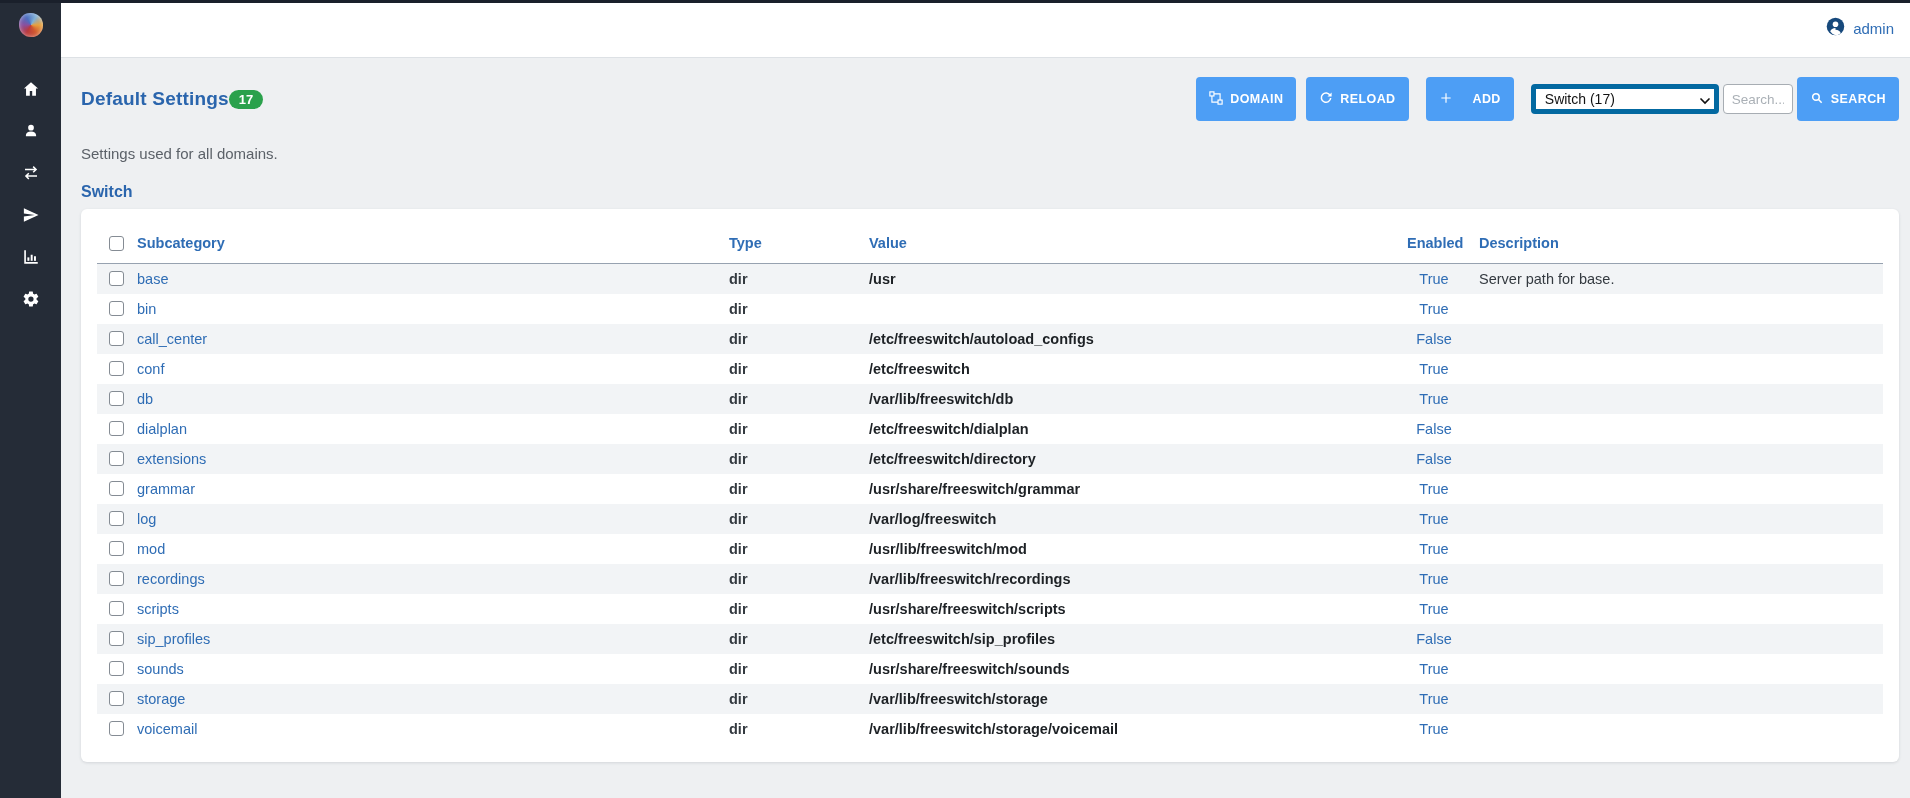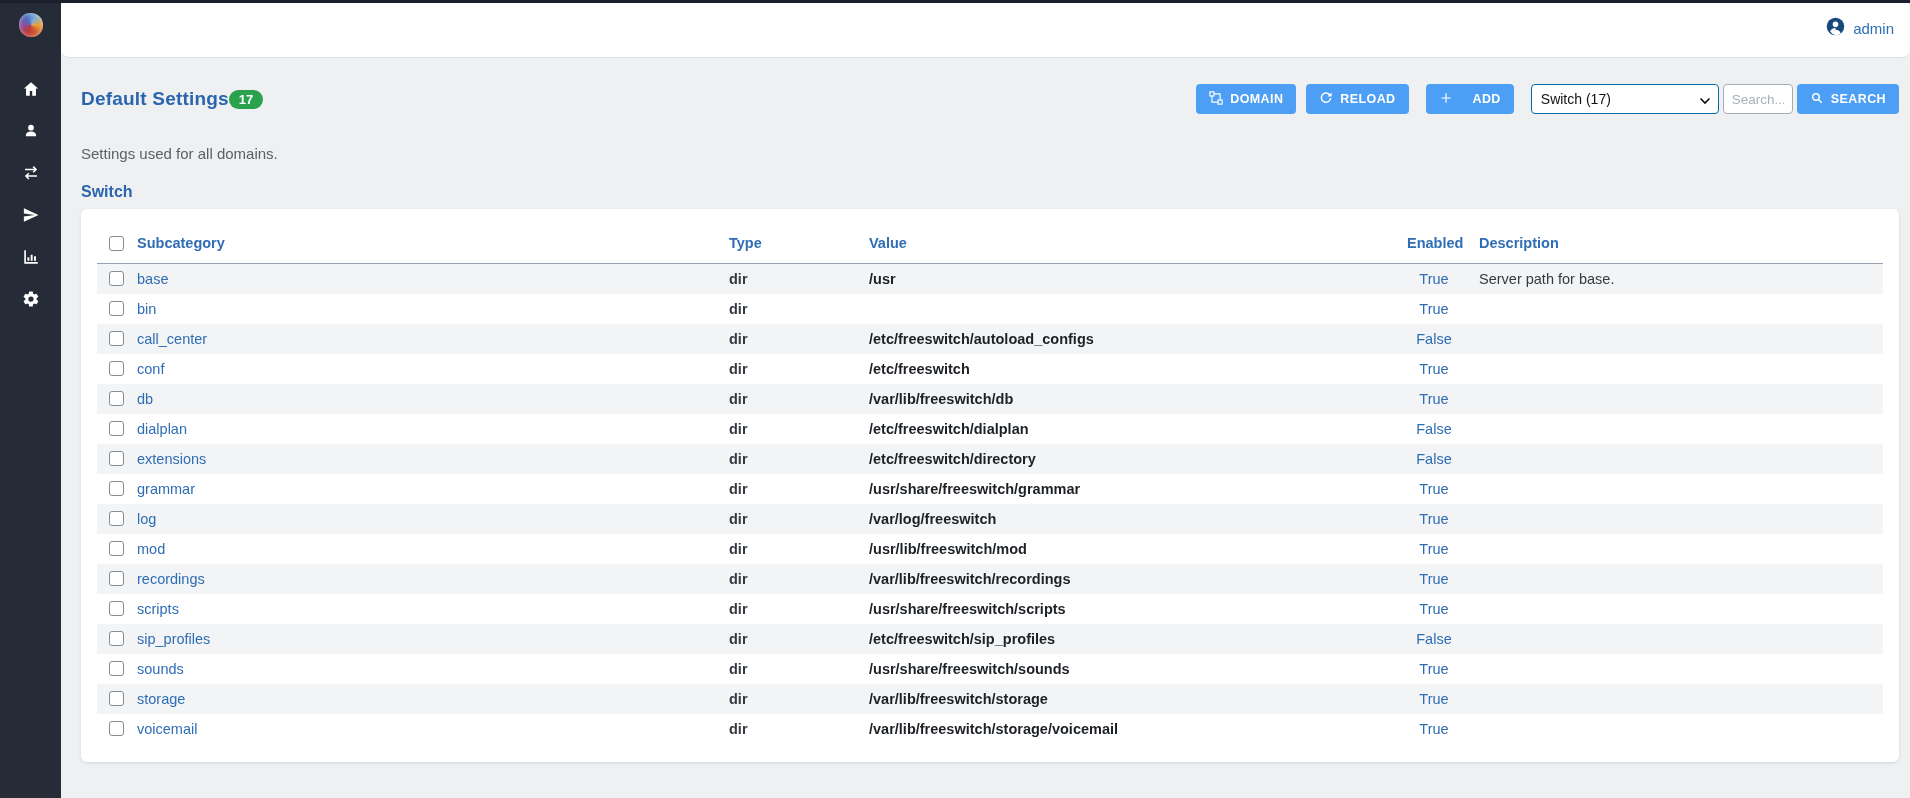--- a/index.html
+++ b/index.html
@@ -13,39 +13,39 @@
 
   
   .sidebar{width:61px;min-width:61px;height:798px;background:var(--sidebar-bg);display:flex;flex-direction:column;align-items:center;z-index:20;}
   .logo{margin-top:13px;width:24px;height:24px;border-radius:46% 50% 48% 50%;background:conic-gradient(from 210deg,#b8393f,#8a4f9e,#4d6fc0,#7fb0d8,#e8a13c,#d0572f,#b8393f);box-shadow:inset 0 0 4px rgba(255,255,255,.55);cursor:pointer;}
   .nav-icons{margin-top:45px;display:flex;flex-direction:column;gap:24px;align-items:center;}
   .nav-btn{width:24px;height:18px;display:flex;align-items:center;justify-content:center;cursor:pointer;}
   .nav-btn svg{width:18px;height:18px;fill:#fff;}
 
   
   .main{flex:1;display:flex;flex-direction:column;height:798px;}
-  .topbar{height:58px;background:#fff;border-bottom:1px solid #dde1e5;display:flex;align-items:center;justify-content:flex-end;padding-right:16px;border-radius:8px;}
+  .topbar{height:58px;background:#fff;border-bottom:1px solid #dde1e5;display:flex;align-items:center;justify-content:flex-end;padding-right:16px;}
   .admin-wrap{display:flex;align-items:center;gap:7px;cursor:pointer;}
   .admin-wrap svg{width:21px;height:21px;}
   .admin-name{color:var(--link);font-size:15px;}
 
   
   .content{flex:1;background:var(--page-bg);padding:26px 11px 0 20px;overflow:hidden;}
   .page-header{display:flex;align-items:center;justify-content:space-between;height:30px;}
   .title-wrap{display:flex;align-items:center;}
   .page-title{color:var(--heading);font-size:19px;font-weight:bold;letter-spacing:.2px;}
   .count-badge{background:var(--badge);color:#fff;font-size:13px;font-weight:bold;border-radius:11px;padding:3px 10px;line-height:1;}
 
   .toolbar{display:flex;align-items:center;}
-  .btn{height:30px;background:var(--accent);color:#fff;border:none;border-radius:4px;display:flex;align-items:center;gap:7px;padding:0 13px;font-family:inherit;font-size:12.5px;font-weight:bold;letter-spacing:.4px;cursor:pointer;}
+  .btn{height:44px;background:var(--accent);color:#fff;border:none;border-radius:4px;display:flex;align-items:center;gap:7px;padding:0 13px;font-family:inherit;font-size:12.5px;font-weight:bold;letter-spacing:.4px;cursor:pointer;}
   .btn svg{width:14px;height:14px;}
   .btn + .btn{margin-left:10px;}
   .gap-lg{margin-left:17px !important;gap:20px;}
   .select-wrap{position:relative;margin-left:17px;}
-  .cat-select{height:30px;width:188px;border:1px solid #0369a1;border-radius:4px;background:#fff;font-family:inherit;font-size:14px;color:#111;padding:0 26px 0 9px;appearance:none;-webkit-appearance:none;cursor:pointer;}
+  .cat-select{height:30px;width:188px;border:5px solid #0369a1;border-radius:4px;background:#fff;font-family:inherit;font-size:14px;color:#111;padding:0 26px 0 9px;appearance:none;-webkit-appearance:none;cursor:pointer;}
   .select-chevron{position:absolute;right:8px;top:9px;width:12px;height:12px;pointer-events:none;}
   .search-input{height:30px;width:70px;margin-left:4px;border:1px solid #a7adb3;border-radius:4px;font-family:inherit;font-size:13.5px;padding:0 8px;color:#333;}
   .search-input::placeholder{color:#aab0b6;}
   .btn-search{margin-left:4px;}
 
   .subtitle{margin-top:31px;color:#5b6168;font-size:15px;}
   .section-title{margin-top:21px;color:var(--heading);font-size:16px;font-weight:bold;}
 
   
   .card{margin-top:8px;background:#fff;border-radius:6px;box-shadow:0 1px 3px rgba(50,60,70,.14);padding:12px 16px 18px 16px;}

